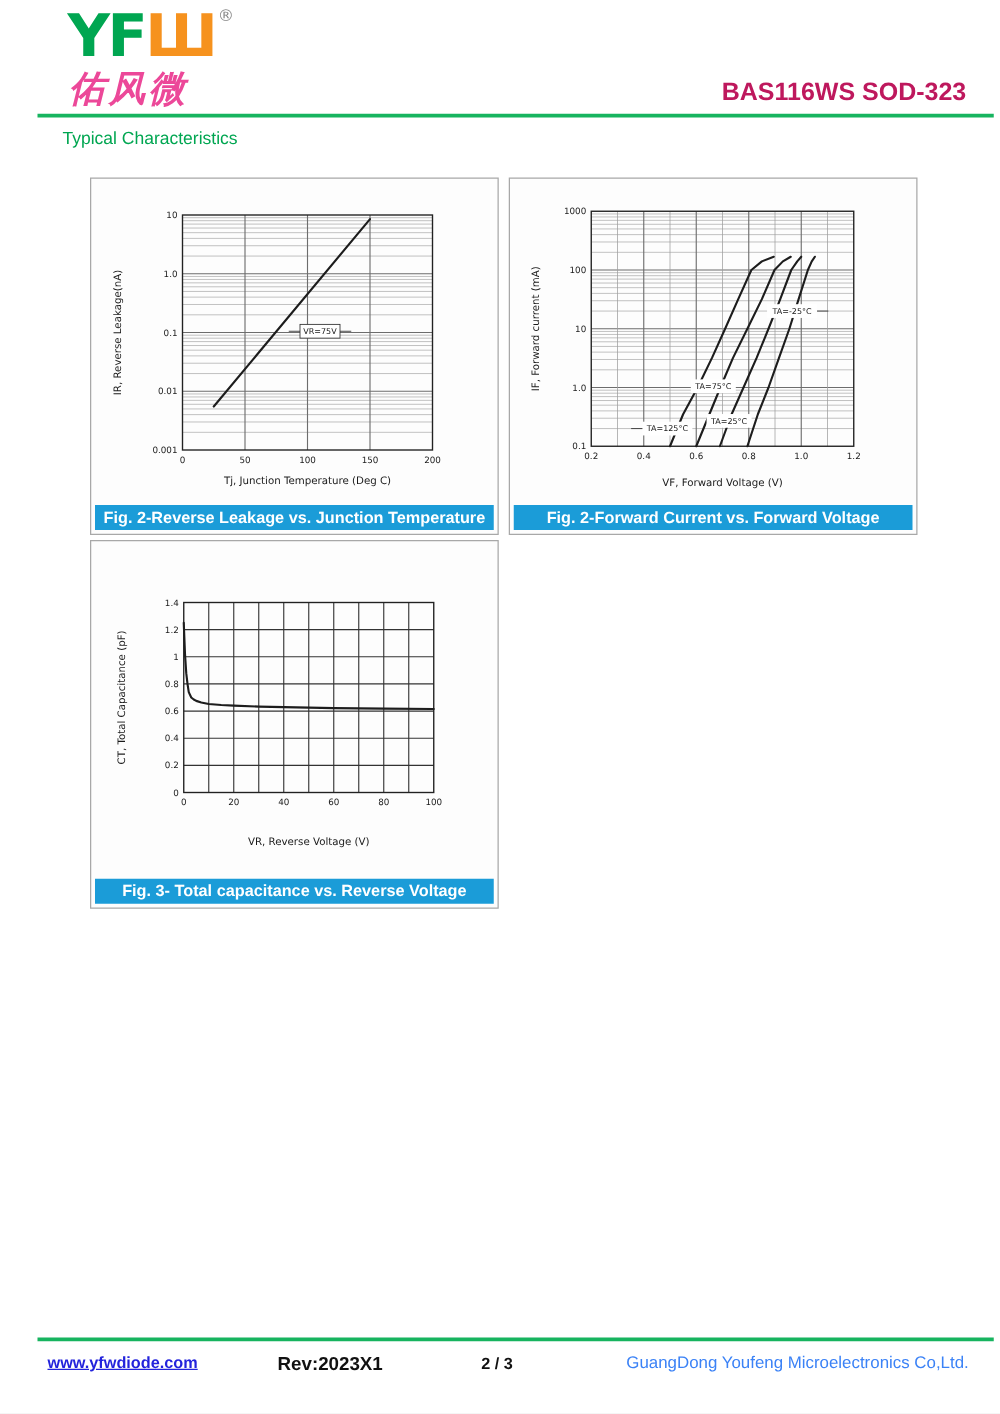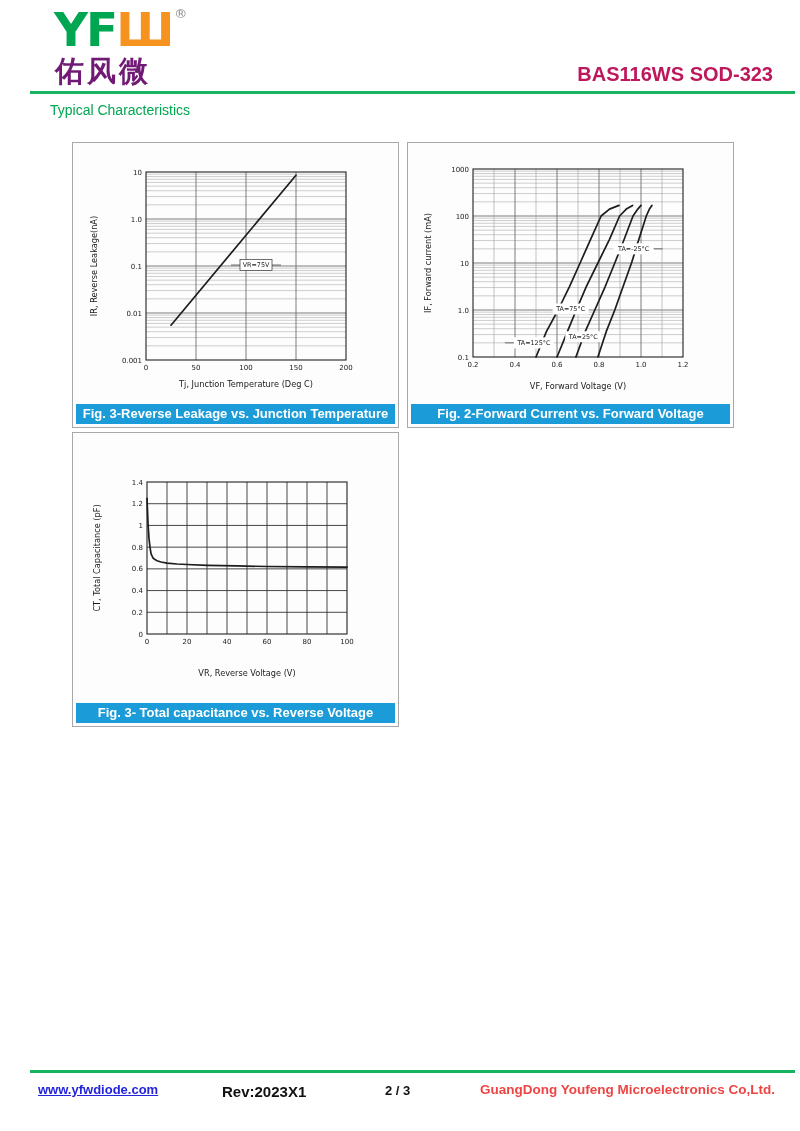--- a/index.html
+++ b/index.html
@@ -4,21 +4,21 @@
 <style>
   html,body{margin:0;padding:0;background:#e8e8e8;}
   body{font-family:"Liberation Sans", sans-serif;}
   .page{position:relative;width:800px;height:1131px;background:#ffffff;margin:0 auto;overflow:hidden;}
 
   
   .logo-latin{position:absolute;left:54px;top:6px;font-size:47px;font-weight:800;line-height:1;letter-spacing:-2px;font-family:"DejaVu Sans",sans-serif;}
   .logo-green{color:#00A651;}
   .logo-orange{color:#F6921E;}
   .reg-mark{font-size:13px;color:#8a8a8a;vertical-align:28px;letter-spacing:0;font-weight:400;margin-left:2px;}
-  .logo-cn{position:absolute;left:55px;top:52px;font-size:29px;font-weight:bold;letter-spacing:3px;color:#701a75;}
+  .logo-cn{position:absolute;left:55px;top:52px;font-size:29px;font-weight:bold;letter-spacing:3px;color:#ec4899;font-style:italic;}
   .doc-title{position:absolute;top:63px;right:27px;font-size:20px;font-weight:bold;color:#be185d;}
   .h-rule{position:absolute;top:91px;left:30px;width:765px;height:3px;background:#17B45F;}
   .section-heading{position:absolute;top:102px;left:50px;font-size:14px;font-weight:normal;color:#00A651;}
 
   
   .figbox{position:absolute;background:#fdfdfd;border:1px solid #a8a8a8;}
   .fig1{left:72px;top:142px;width:325px;height:284px;}
   .fig2{left:407px;top:142px;width:325px;height:284px;}
   .fig3{left:72px;top:432px;width:325px;height:293px;}
   .figbox svg{position:absolute;left:0;top:0;}
@@ -29,21 +29,21 @@
   
   .tick{font-size:7px;fill:#1a1a1a;font-family:"DejaVu Sans",sans-serif;}
   .atitle{font-size:8.2px;fill:#1a1a1a;font-family:"DejaVu Sans",sans-serif;}
   .ann{font-size:6.4px;fill:#1a1a1a;font-family:"DejaVu Sans",sans-serif;}
 
   
   .f-rule{position:absolute;top:1070px;left:30px;width:765px;height:3px;background:#17B45F;}
   .f-link{position:absolute;top:1082px;left:38px;font-size:13px;font-weight:bold;color:#2323DC;}
   .f-rev{position:absolute;top:1083px;left:222px;font-size:15px;font-weight:bold;color:#111;}
   .f-page{position:absolute;top:1083px;left:385px;font-size:13px;font-weight:bold;color:#111;text-align:right;}
-  .f-co{position:absolute;top:1082px;right:25px;font-size:13.5px;font-weight:bold;color:#ef4444;}
+  .f-co{position:absolute;top:1082px;right:25px;font-size:13.5px;font-weight:normal;color:#3b82f6;}
 </style>
 </head>
 <body>
 
 <div class="page">
 
   <div class="logo-latin"><span class="logo-green">YF</span><span class="logo-orange">Ш</span><span class="reg-mark">®</span></div>
   <div class="logo-cn">佑风微</div>
   <div class="doc-title">BAS116WS SOD-323</div>
   <div class="h-rule"></div>
@@ -101,21 +101,21 @@
         <text x="69" y="172.5" text-anchor="end" class="tick">0.01</text>
         <text x="69" y="219.5" text-anchor="end" class="tick">0.001</text>
         <text x="173" y="244" text-anchor="middle" class="atitle">Tj, Junction Temperature (Deg C)</text>
         <text x="24" y="123" text-anchor="middle" class="atitle" transform="rotate(-90 24 123)">IR, Reverse Leakage(nA)</text>
         <polyline points="98.0,182.2 223.0,32.3" fill="none" stroke="#1d1d1d" stroke-width="1.7" stroke-linejoin="round" stroke-linecap="round"></polyline>
         <rect x="167" y="116.5041029437129" width="32" height="11" fill="#fff" stroke="#333" stroke-width="0.7"></rect>
         <line x1="158" x2="167" y1="122.0041029437129" y2="122.0041029437129" stroke="#333" stroke-width="0.7"></line>
         <line x1="199" x2="208" y1="122.0041029437129" y2="122.0041029437129" stroke="#333" stroke-width="0.7"></line>
         <text x="183" y="124.30410294371289" text-anchor="middle" class="ann">VR=75V</text>
       </svg>
-    <div class="caption">Fig. 3-Reverse Leakage vs. Junction Temperature</div>
+    <div class="caption">Fig. 2-Reverse Leakage vs. Junction Temperature</div>
   </div>
 
   <div class="figbox fig2">
     <svg width="325" height="258" viewBox="0 0 325 258">
         <line x1="65" x2="275" y1="199.85159020379288" y2="199.85159020379288" stroke="#9d9d9d" stroke-width="0.5"></line>
         <line x1="65" x2="275" y1="191.57530102817586" y2="191.57530102817586" stroke="#9d9d9d" stroke-width="0.5"></line>
         <line x1="65" x2="275" y1="185.70318040758576" y2="185.70318040758576" stroke="#9d9d9d" stroke-width="0.5"></line>
         <line x1="65" x2="275" y1="181.14840979620712" y2="181.14840979620712" stroke="#9d9d9d" stroke-width="0.5"></line>
         <line x1="65" x2="275" y1="177.42689123196874" y2="177.42689123196874" stroke="#9d9d9d" stroke-width="0.5"></line>
         <line x1="65" x2="275" y1="174.28039211932992" y2="174.28039211932992" stroke="#9d9d9d" stroke-width="0.5"></line>

